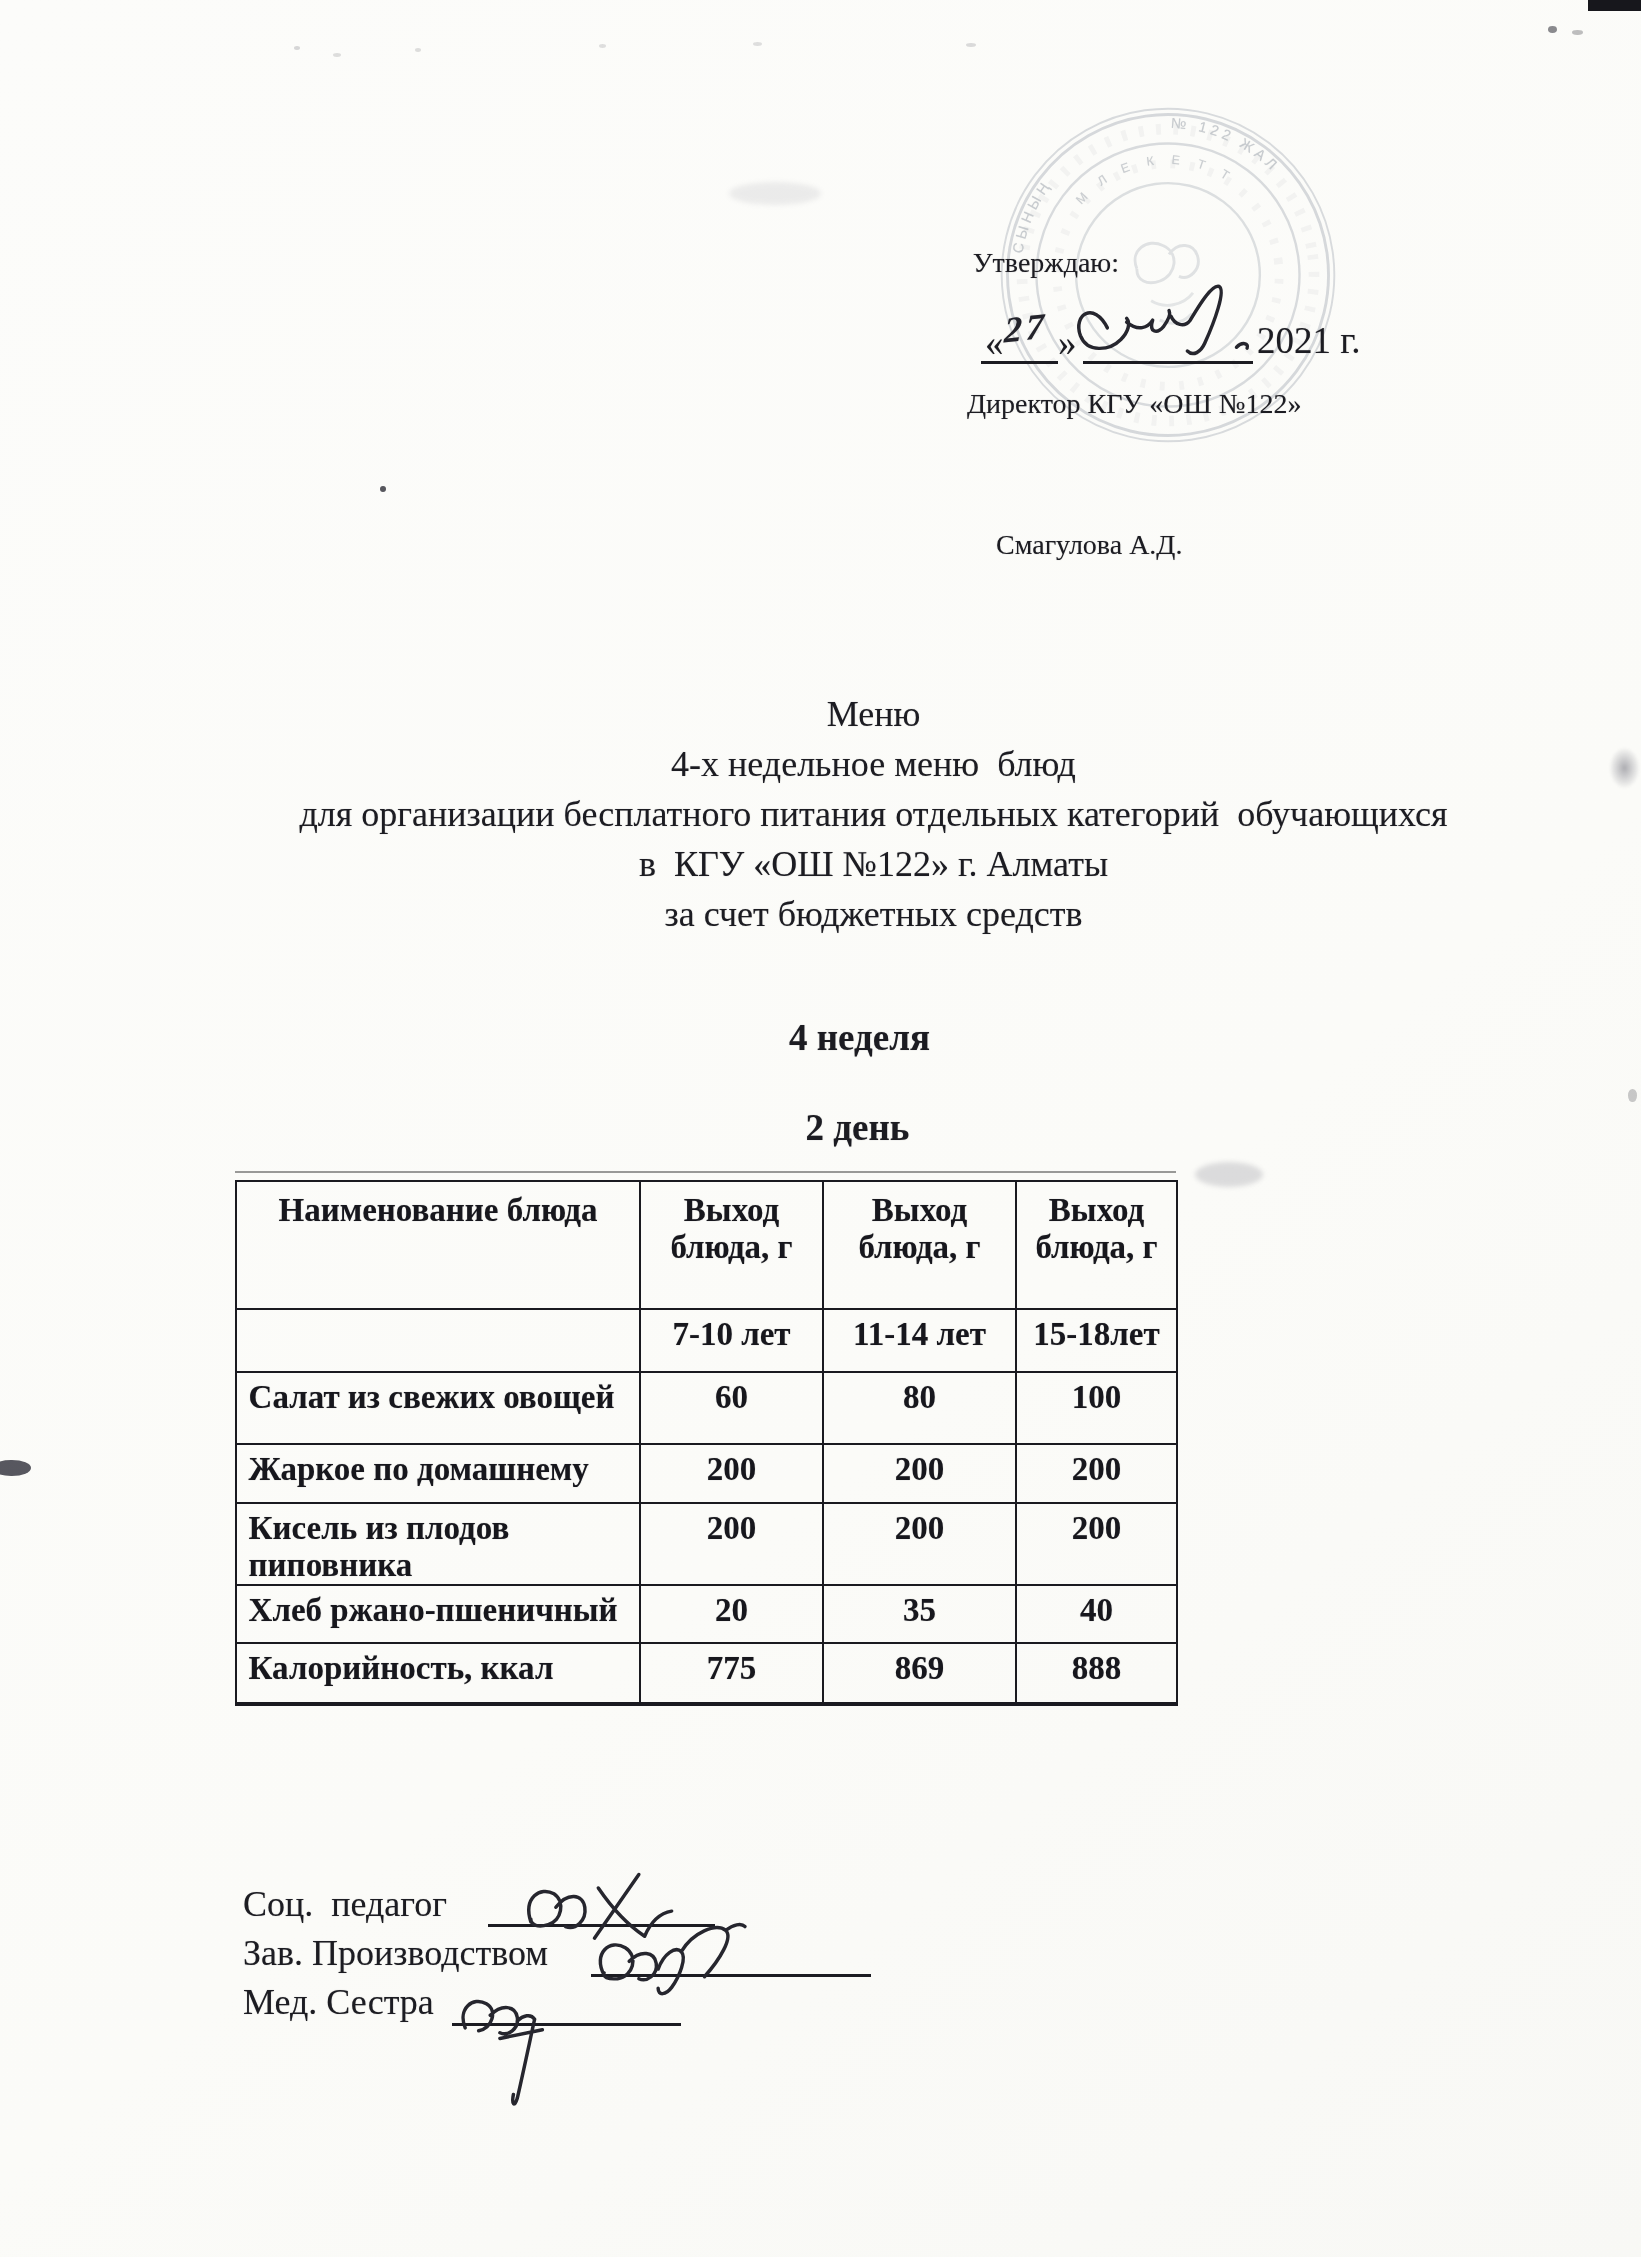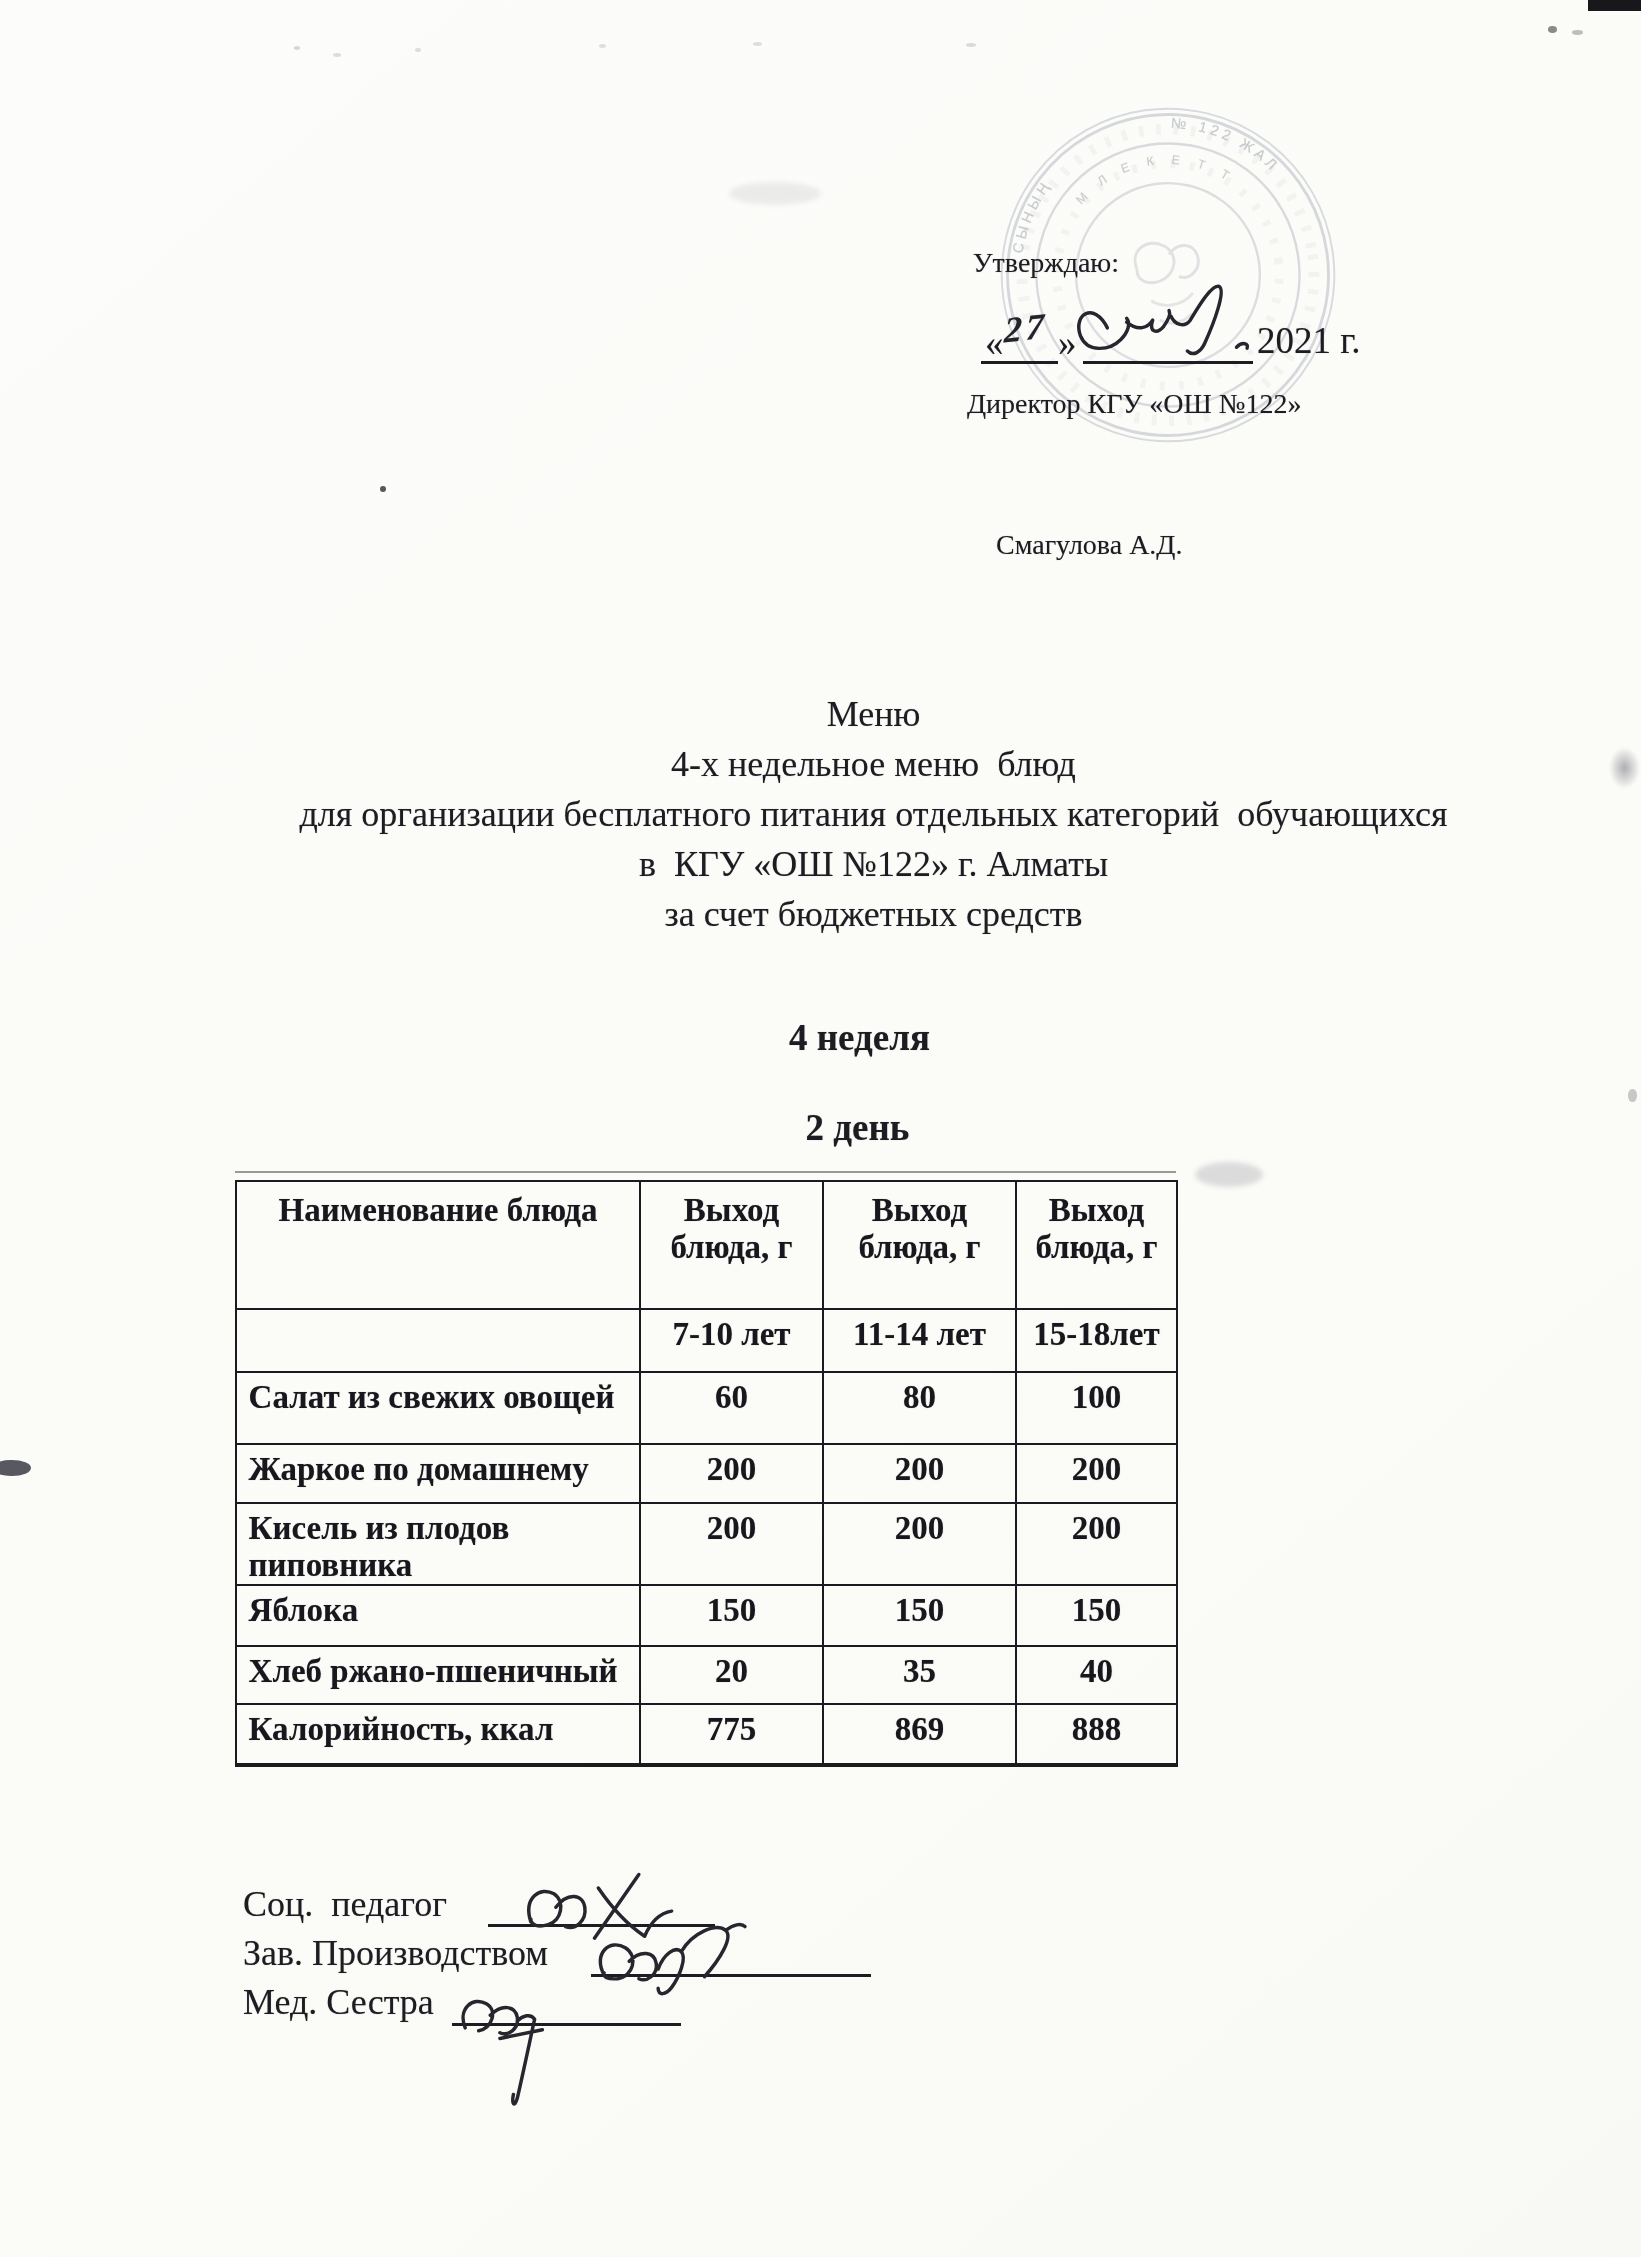--- a/index.html
+++ b/index.html
@@ -160,26 +160,20 @@
       <td>200</td>
       <td>200</td>
       <td>200</td>
     </tr>
     <tr style="height:79px;">
       <td class="dish">Кисель из плодов пиповника</td>
       <td>200</td>
       <td>200</td>
       <td>200</td>
     </tr>
-    <tr style="height:61px;">
-      <td class="dish">Яблока</td>
-      <td>150</td>
-      <td>150</td>
-      <td>150</td>
-    </tr>
     <tr style="height:58px;">
       <td class="dish">Хлеб ржано-пшеничный</td>
       <td>20</td>
       <td>35</td>
       <td>40</td>
     </tr>
     <tr style="height:61px;">
       <td class="dish">Калорийность, ккал</td>
       <td>775</td>
       <td>869</td>

